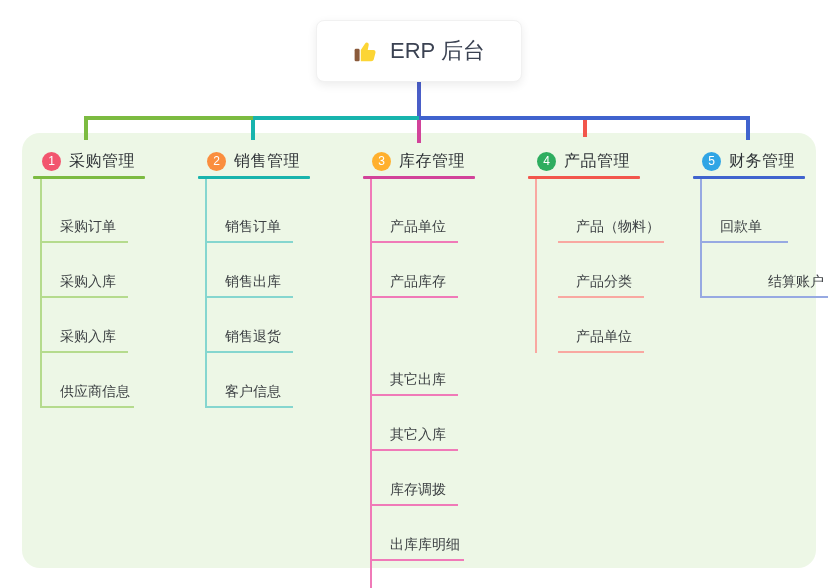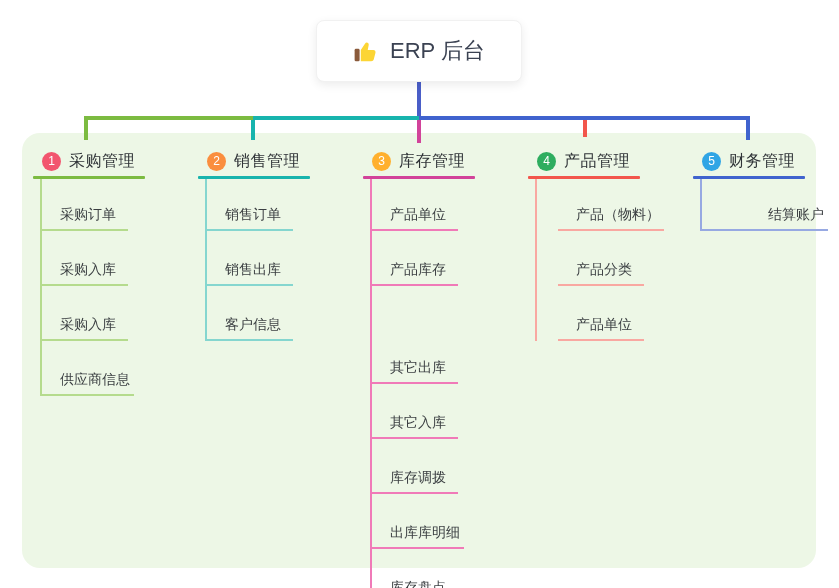--- a/index.html
+++ b/index.html
@@ -54,21 +54,21 @@
   .branch-title { font-size:16px; letter-spacing:0.5px; color:#2f3337; white-space:nowrap; }
   .underline { width:112px; height:3px; border-radius:1px; }
   .children {
     margin-left:7px; border-left:2px solid transparent; width:max-content;
   }
   .child {
     min-width:86px; width:max-content; height:55px;
     border-bottom:2px solid transparent;
     display:flex; align-items:flex-end;
   }
-  .child:first-child { height:52px; }
+  .child:first-child { height:64px; }
   .child span {
     padding:0 4px 5px 18px; font-size:14px; color:#3b3f42; white-space:nowrap;
   }
 </style>
 </head>
 <body>
 
 <div class="panel" style="background: rgb(237, 247, 230);"></div>
 
 <div class="line root-drop" style="background: rgb(74, 94, 200);"></div>
@@ -120,20 +120,23 @@
   </div>
   <div class="underline" style="background: rgb(24, 180, 173);"></div>
   <div class="children" style="border-left-color: rgb(133, 214, 207);">
       <div class="child" style="border-bottom-color: rgb(133, 214, 207);">
         <span>销售订单</span>
       </div>
       <div class="child" style="border-bottom-color: rgb(133, 214, 207);">
         <span>销售出库</span>
       </div>
       <div class="child" style="border-bottom-color: rgb(133, 214, 207);">
+        <span>销售退货</span>
+      </div>
+      <div class="child" style="border-bottom-color: rgb(133, 214, 207);">
         <span>客户信息</span>
       </div>
     </div>
 </div>
 
 <div class="branch" data-branch="2">
   <div class="branch-header">
     <span class="badge" style="background: rgb(255, 176, 46);">3</span>
     <span class="branch-title">库存管理</span>
   </div>
@@ -182,17 +185,20 @@
     </div>
 </div>
 
 <div class="branch" data-branch="4">
   <div class="branch-header">
     <span class="badge" style="background: rgb(48, 165, 229);">5</span>
     <span class="branch-title">财务管理</span>
   </div>
   <div class="underline" style="background: rgb(64, 99, 206);"></div>
   <div class="children" style="border-left-color: rgb(151, 169, 226);">
+      <div class="child" style="border-bottom-color: rgb(151, 169, 226);">
+        <span>回款单</span>
+      </div>
       <div class="child" style="border-bottom-color: rgb(151, 169, 226); padding-left: 48px;">
         <span>结算账户</span>
       </div>
     </div>
 </div>
 
 </body></html>

